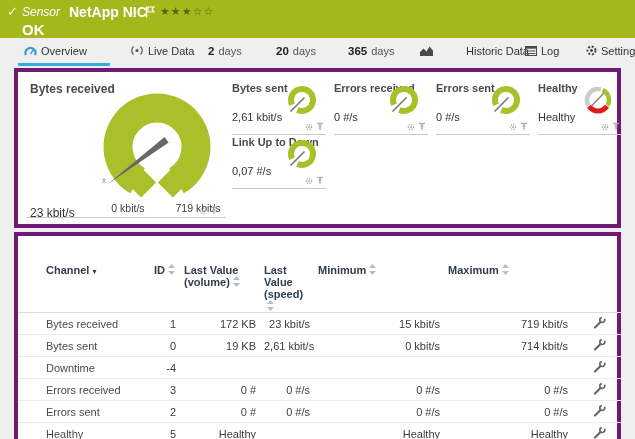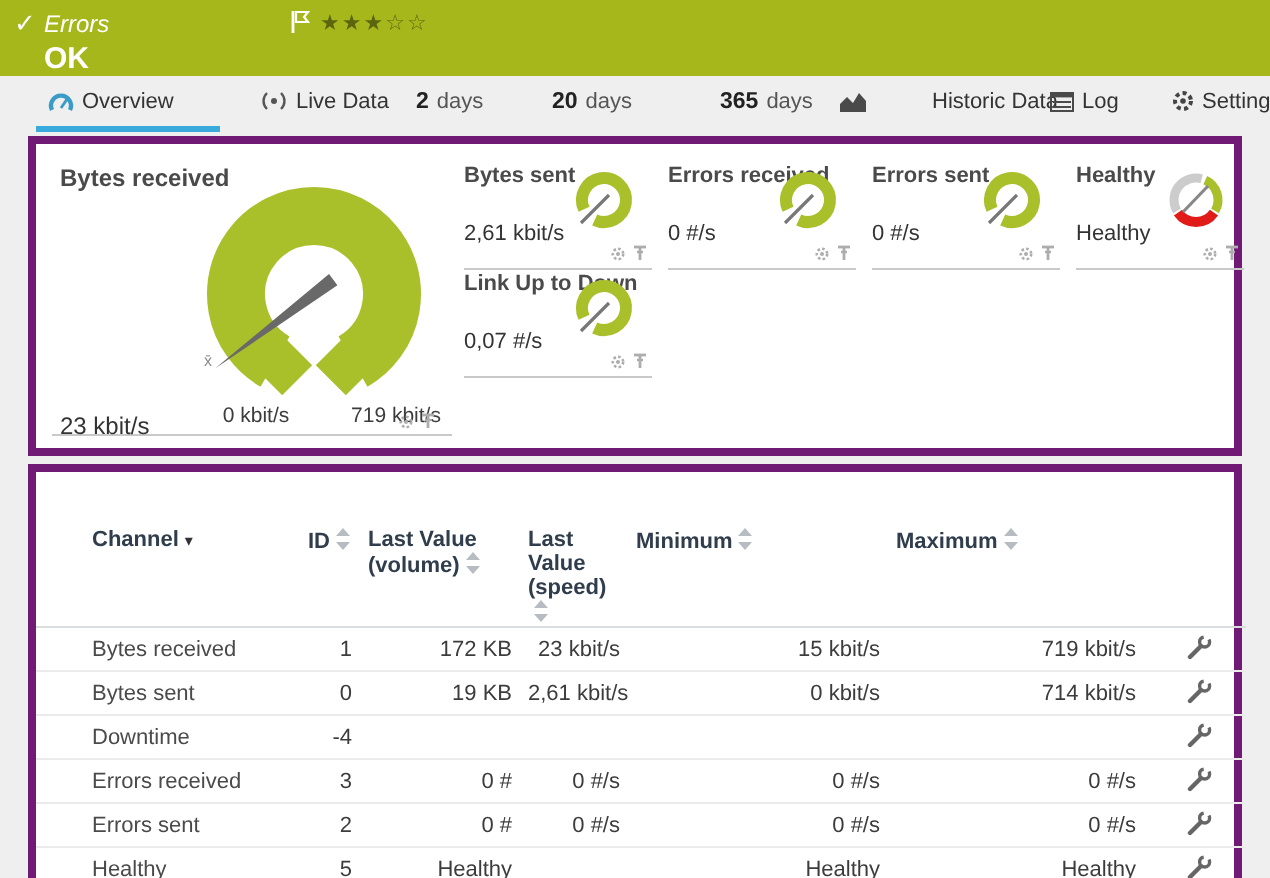--- a/index.html
+++ b/index.html
@@ -55,21 +55,22 @@
   td.ch{text-align:left;padding-left:28px;color:#4a4a4a;}
   td.ico{text-align:center;padding:0;cursor:pointer;}
   .sorticon{display:inline-block;vertical-align:-1px;margin-left:3px;}
   .sortedmark{color:#333;font-size:8px;margin-left:3px;}
 </style>
 </head>
 <body>
 
 <div class="sensorbar">
   <span class="check">✓</span>
-  <span class="kind">Errors</span>
+  <span class="kind">Sensor</span>
+  <span class="sname">NetApp NIC</span>
   <span class="flag">
     <svg width="10" height="12" viewBox="0 0 10 12">
       <line x1="1.5" y1="0.5" x2="1.5" y2="11.5" stroke="#fff" stroke-width="1.4"></line>
       <path d="M3 1 H9 L7 3.5 L9 6 H3 Z" fill="none" stroke="#fff" stroke-width="1.1"></path>
     </svg>
   </span>
   <span class="stars" id="stars">★★★☆☆</span>
   <span class="okstate">OK</span>
 </div>
 
@@ -90,21 +91,21 @@
     <span>Overview</span>
   </div>
   <div class="tab" style="left:208px;">
     <span class="num">2</span>
     <span class="word">days</span>
   </div>
   <div class="tab" style="left:276px;">
     <span class="num">20</span>
     <span class="word">days</span>
   </div>
-  <div class="tab" style="left:360px;">
+  <div class="tab" style="left:348px;">
     <span class="num">365</span>
     <span class="word">days</span>
   </div>
   <div class="tab" style="left:420px;gap:33px;">
     <svg width="13" height="10" viewBox="0 0 13 10">
       <path d="M0 10 L0 6 L3.5 2.5 L6.5 5.5 L9.5 0.5 L13 4.5 L13 10 Z" fill="#4a4a4a"></path>
     </svg>
     <span>Historic Data</span>
   </div>
   <div class="tab" style="left:525px;">

